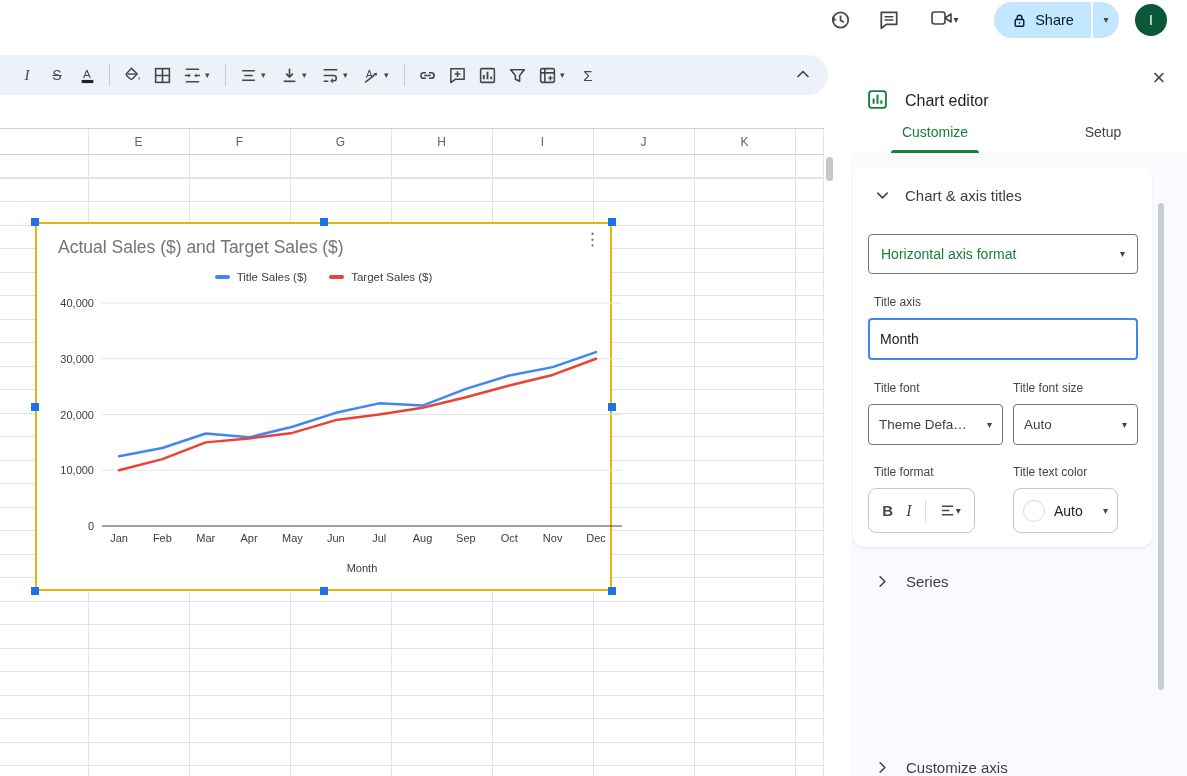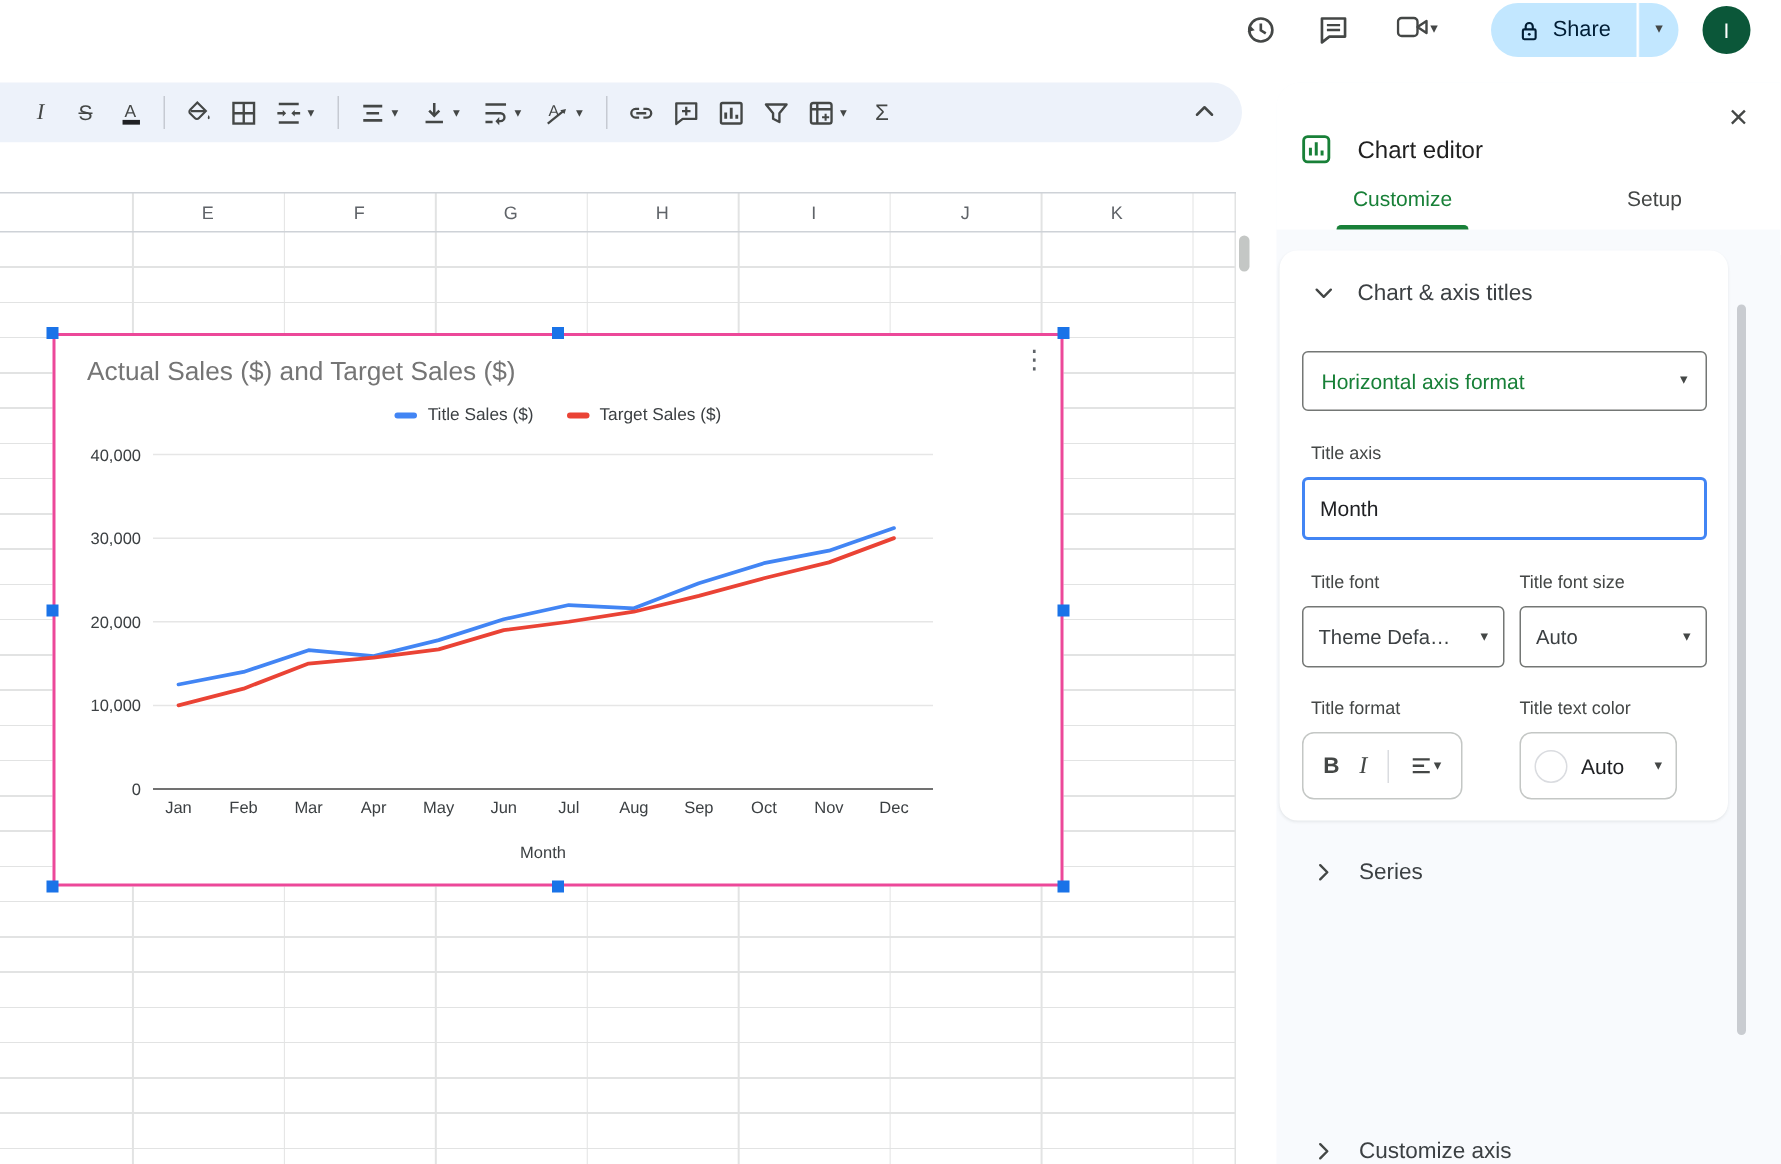--- a/index.html
+++ b/index.html
@@ -45,22 +45,22 @@
             background-position:-12px 0;border-right:1px solid #e2e3e3;box-sizing:border-box}
   .gridrows{position:absolute;left:0;top:60px;width:824px;height:621px;
             background-image:repeating-linear-gradient(180deg,transparent 0 22.5px,#e2e3e3 22.5px 23.5px)}
   .colheaders{position:absolute;left:0;top:33px;width:824px;height:27px;
               border-top:1px solid #ced2d7;border-bottom:1px solid #ced2d7;box-sizing:border-box}
   .ch{position:absolute;top:0;height:100%;display:flex;align-items:center;justify-content:center;
       font-size:12px;color:#5f6368}
   .vscroll-thumb{position:absolute;left:826px;top:62px;width:7px;height:24px;border-radius:4px;background:#c4c7c5}
 
   
-  .chart-card{position:absolute;left:35px;top:127px;width:674px;height:369px;background:#fff;
-              border:2px solid #ec4899;box-sizing:border-box}
+  .chart-card{position:absolute;left:35px;top:127px;width:577px;height:369px;background:#fff;
+              border:2px solid #eab308;box-sizing:border-box}
   .handle{position:absolute;width:8px;height:8px;background:#1a73e8}
   .h-nw{left:-6px;top:-6px}.h-n{left:calc(50% - 4px);top:-6px}.h-ne{right:-6px;top:-6px}
   .h-w{left:-6px;top:calc(50% - 4px)}.h-e{right:-6px;top:calc(50% - 4px)}
   .h-sw{left:-6px;bottom:-6px}.h-s{left:calc(50% - 4px);bottom:-6px}.h-se{right:-6px;bottom:-6px}
   .c-title{position:absolute;left:21px;top:13px;font-size:17.5px;color:#757575}
   .c-menu{position:absolute;right:9px;top:5px;font-size:17px;color:#5f6368}
   .c-legend{position:absolute;left:0;top:47px;width:100%;display:flex;justify-content:center;gap:22px;align-items:center}
   .lg-item{display:flex;align-items:center;gap:7px}
   .lg-swatch{width:15px;height:4px;border-radius:2px}
   .lg-label{font-size:11.5px;color:#3c4043}

